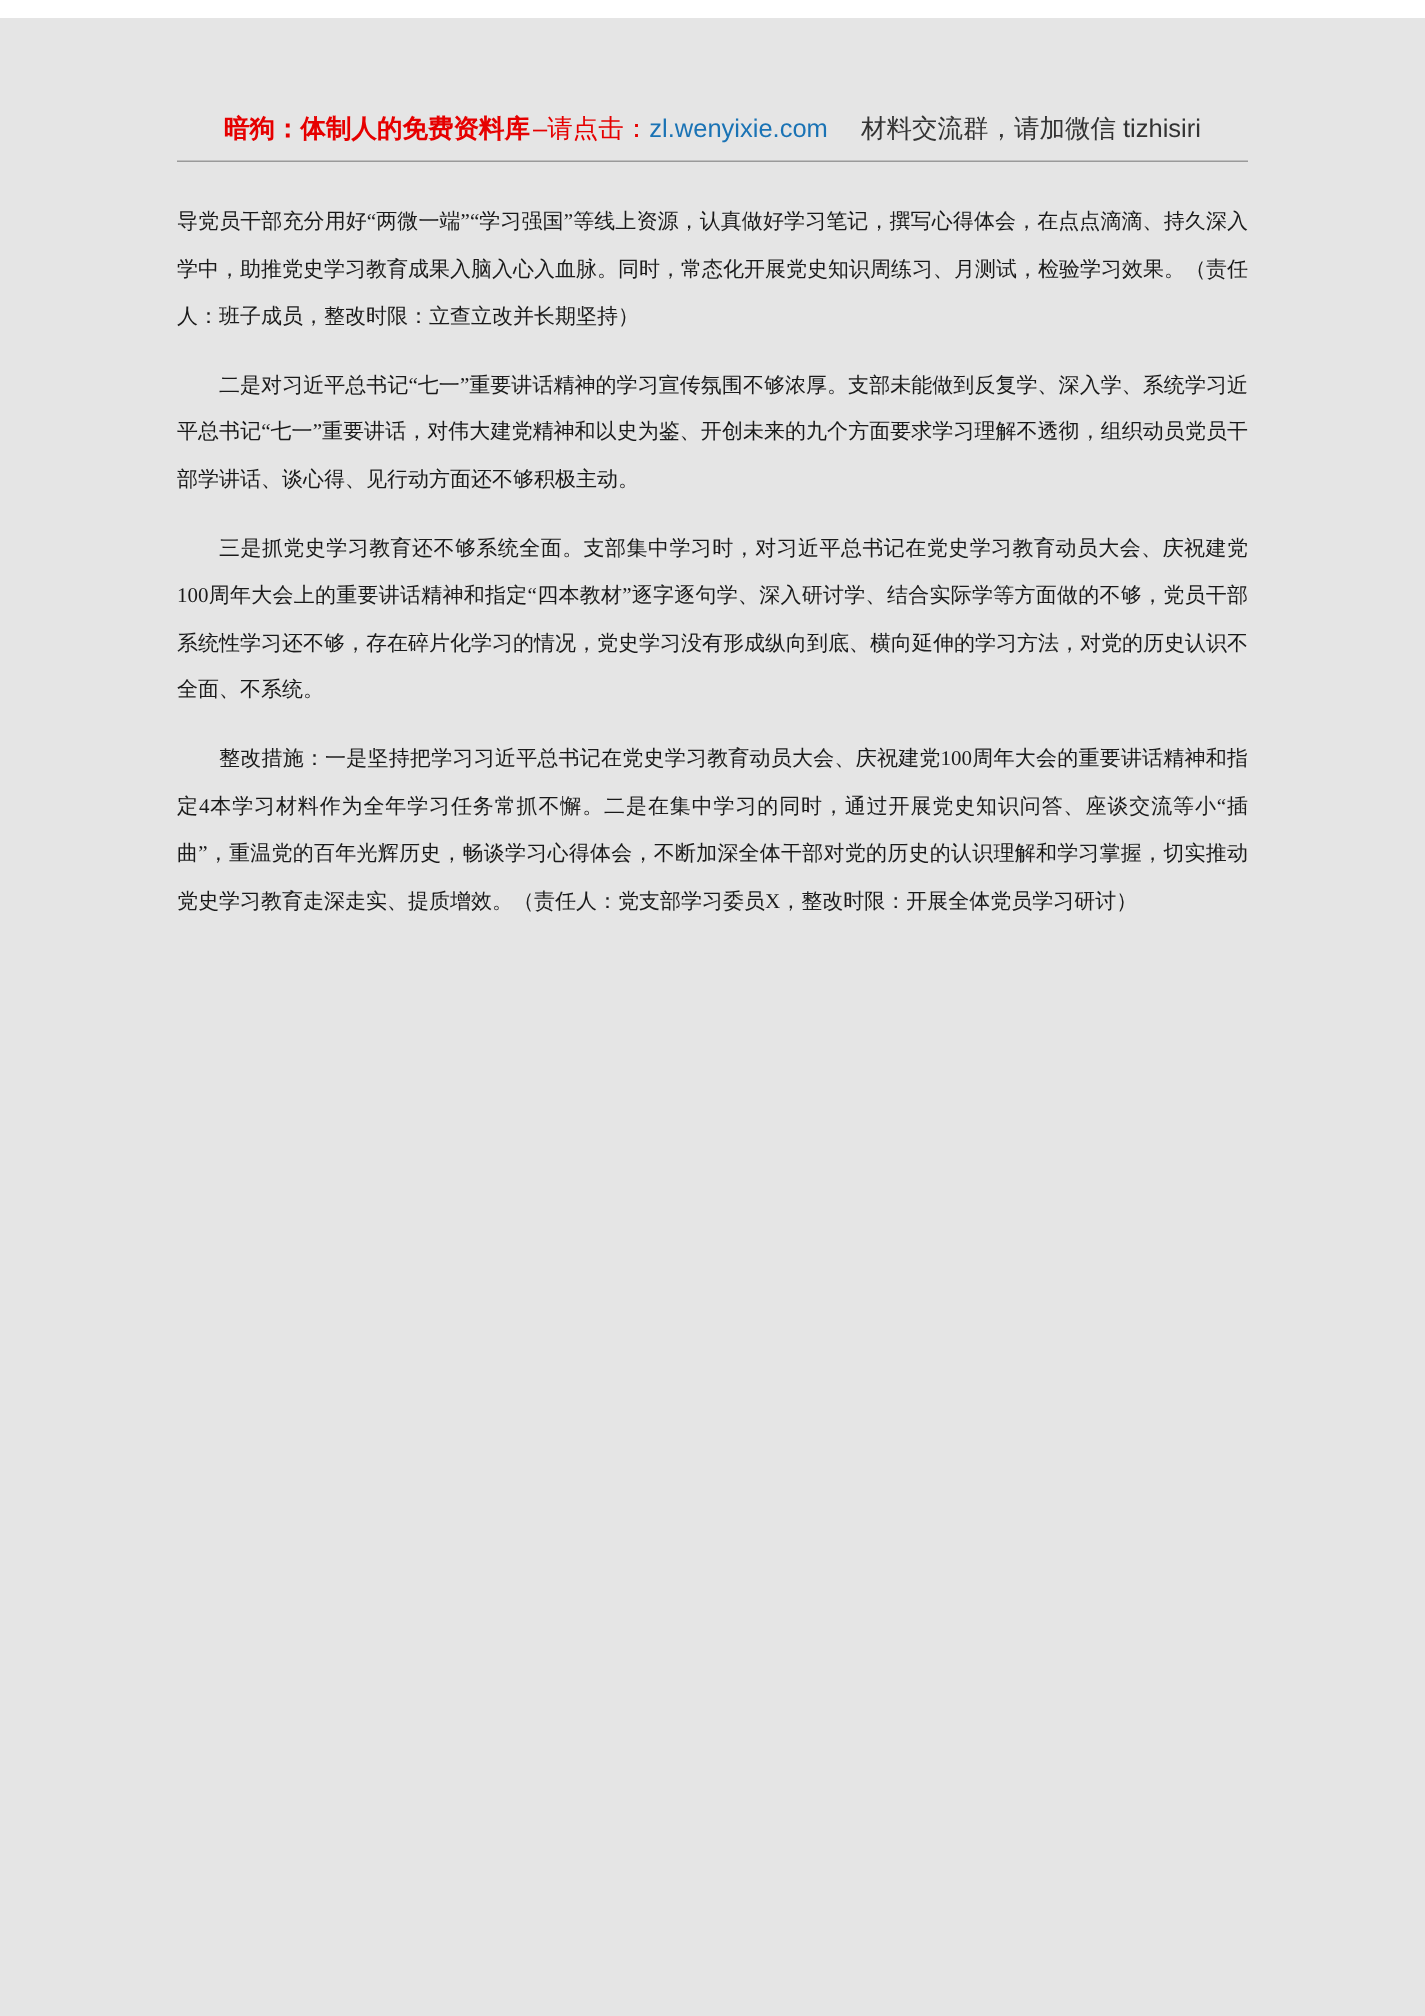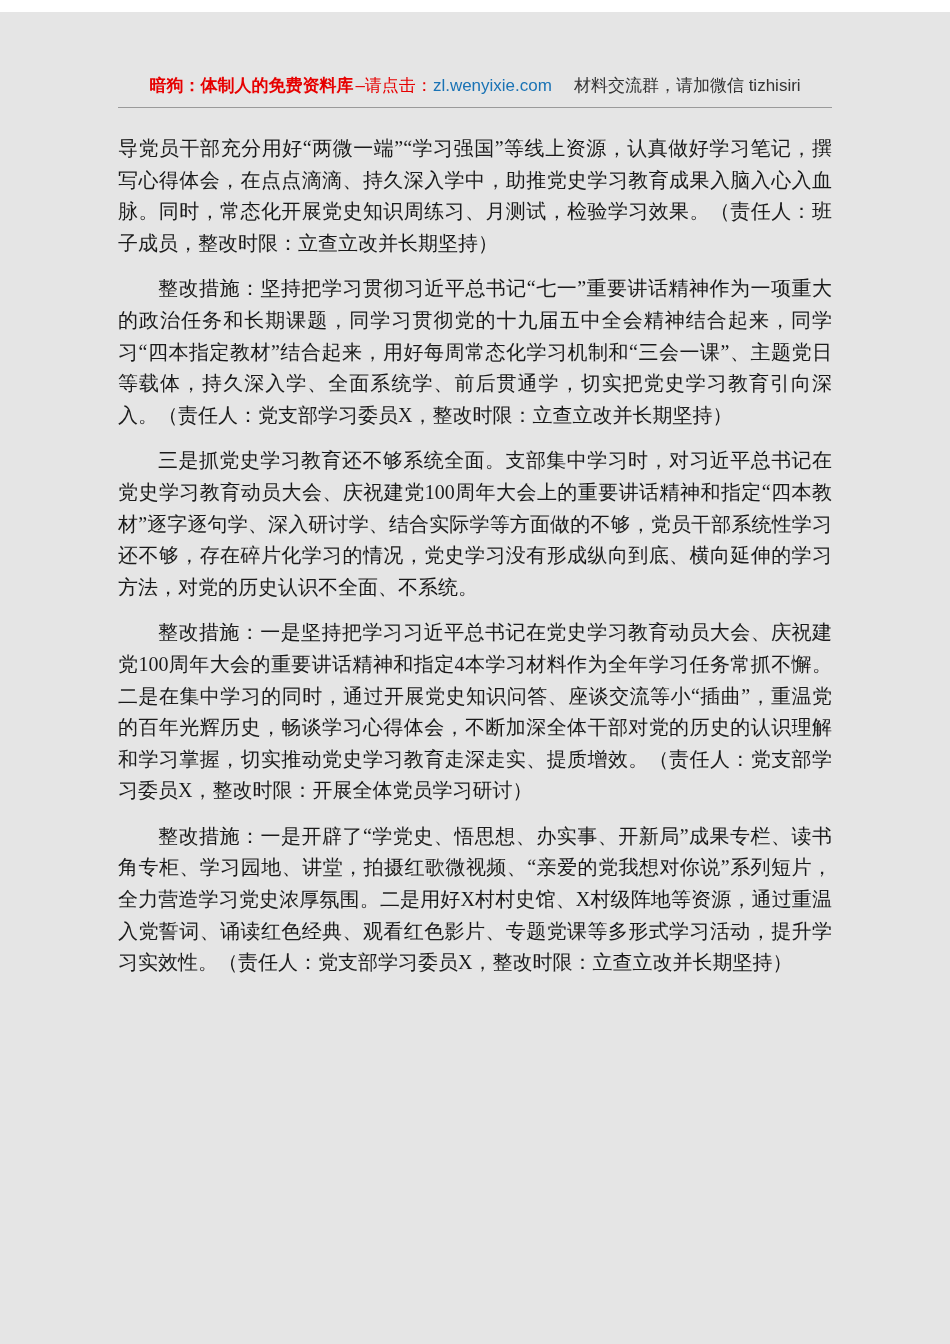--- a/index.html
+++ b/index.html
@@ -44,21 +44,21 @@
   }
   .header-rule {
     border: none;
     border-top: 1px solid var(--divider, #9a9a9a);
     margin: 9px 0 0 0;
     height: 0;
   }
   .doc-body {
     margin-top: 25px;
     font-family: "Liberation Serif", "DejaVu Serif", serif;
-    font-size: 20px;
+    font-size: 14px;
     line-height: 31.6px;
     text-align: justify;
     text-justify: inter-ideograph;
     color: var(--text, #1a1a1a);
   }
   .para {
     margin: 0 0 14px 0;
     text-indent: 2em;
   }
   .para.no-indent {
@@ -71,19 +71,18 @@
 <div class="page">
 
   <header class="page-header">
     <span class="site-name">暗狗：体制人的免费资料库</span><span class="click-hint">–请点击：</span><a class="site-link" href="#">zl.wenyixie.com</a><span class="group-hint">材料交流群，请加微信 tizhisiri</span>
   </header>
 
   <hr class="header-rule">
 
   <main class="doc-body">
     <p class="para no-indent">导党员干部充分用好“两微一端”“学习强国”等线上资源，认真做好学习笔记，撰写心得体会，在点点滴滴、持久深入学中，助推党史学习教育成果入脑入心入血脉。同时，常态化开展党史知识周练习、月测试，检验学习效果。（责任人：班子成员，整改时限：立查立改并长期坚持）</p>
-    <p class="para">整改措施：坚持把学习贯彻习近平总书记“七一”重要讲话精神作为一项重大的政治任务和长期课题，同学习贯彻党的十九届五中全会精神结合起来，同学习“四本指定教材”结合起来，用好每周常态化学习机制和“三会一课”、主题党日等载体，持久深入学、全面系统学、前后贯通学，切实把党史学习教育引向深入。（责任人：党支部学习委员X，整改时限：立查立改并长期坚持）</p>
+    <p class="para">二是对习近平总书记“七一”重要讲话精神的学习宣传氛围不够浓厚。支部未能做到反复学、深入学、系统学习近平总书记“七一”重要讲话，对伟大建党精神和以史为鉴、开创未来的九个方面要求学习理解不透彻，组织动员党员干部学讲话、谈心得、见行动方面还不够积极主动。</p>
     <p class="para">三是抓党史学习教育还不够系统全面。支部集中学习时，对习近平总书记在党史学习教育动员大会、庆祝建党100周年大会上的重要讲话精神和指定“四本教材”逐字逐句学、深入研讨学、结合实际学等方面做的不够，党员干部系统性学习还不够，存在碎片化学习的情况，党史学习没有形成纵向到底、横向延伸的学习方法，对党的历史认识不全面、不系统。</p>
     <p class="para">整改措施：一是坚持把学习习近平总书记在党史学习教育动员大会、庆祝建党100周年大会的重要讲话精神和指定4本学习材料作为全年学习任务常抓不懈。二是在集中学习的同时，通过开展党史知识问答、座谈交流等小“插曲”，重温党的百年光辉历史，畅谈学习心得体会，不断加深全体干部对党的历史的认识理解和学习掌握，切实推动党史学习教育走深走实、提质增效。（责任人：党支部学习委员X，整改时限：开展全体党员学习研讨）</p>
-    <p class="para">整改措施：一是开辟了“学党史、悟思想、办实事、开新局”成果专栏、读书角专柜、学习园地、讲堂，拍摄红歌微视频、“亲爱的党我想对你说”系列短片，全力营造学习党史浓厚氛围。二是用好X村村史馆、X村级阵地等资源，通过重温入党誓词、诵读红色经典、观看红色影片、专题党课等多形式学习活动，提升学习实效性。（责任人：党支部学习委员X，整改时限：立查立改并长期坚持）</p>
   </main>
 
 </div>
 
 </body></html>

